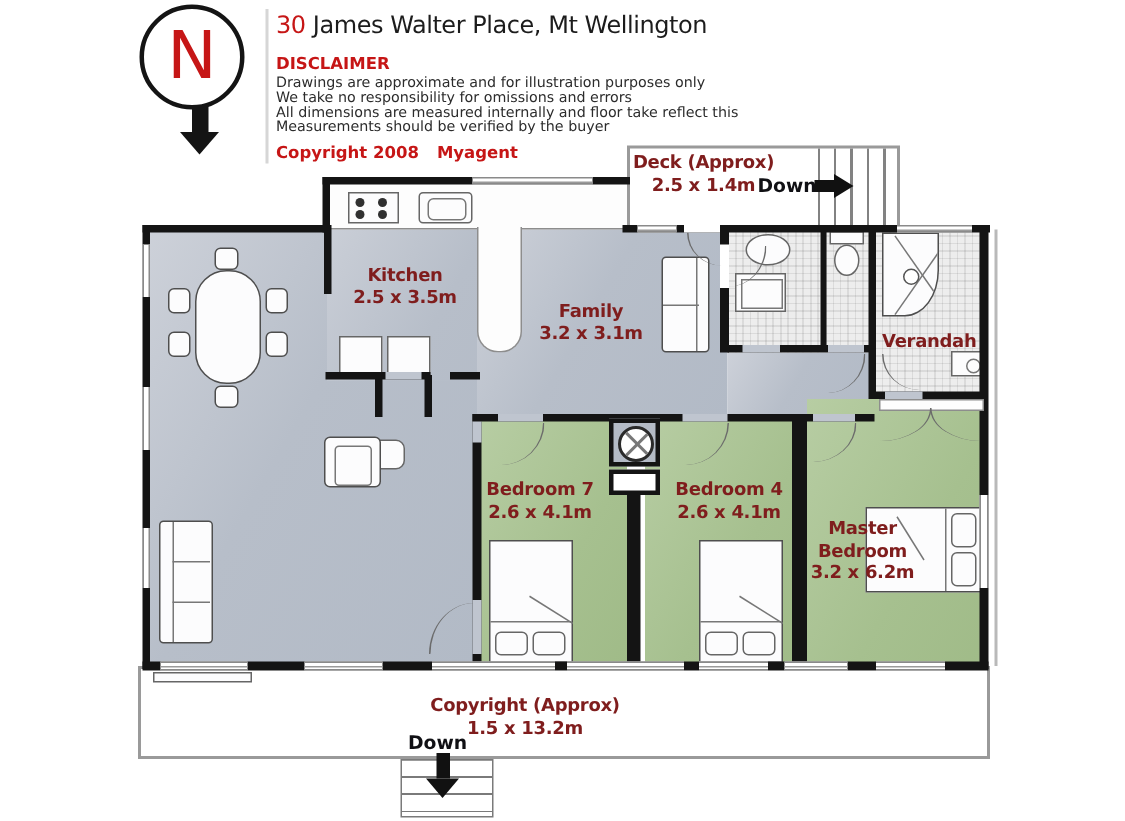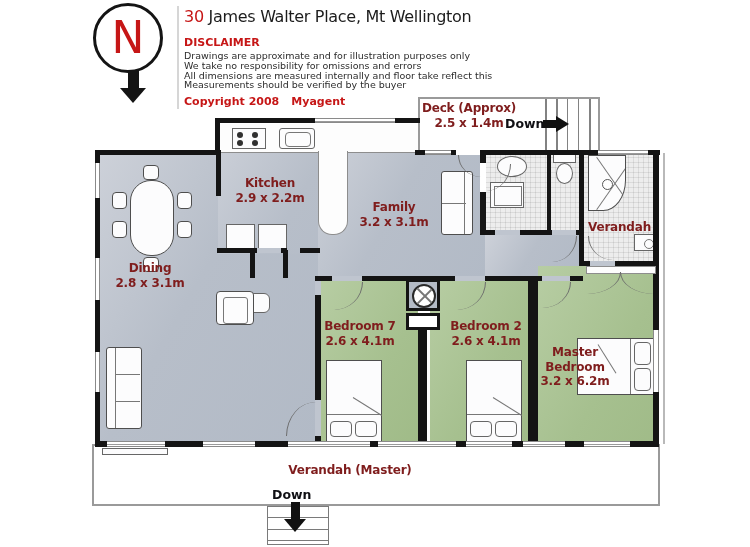--- a/index.html
+++ b/index.html
@@ -234,45 +234,42 @@
   <div class="abs" style="left:542px;top:282px;width:28px;height:26px;border-right:1.5px solid #6b6b6b;border-bottom-right-radius:100% 100%;"></div>
   <div class="abs" style="left:286px;top:402px;width:29px;height:34px;border-left:1.5px solid #6b6b6b;border-top-left-radius:100% 100%;"></div>
   <div class="abs" style="left:458px;top:155px;width:22px;height:22px;border-left:1.5px solid #6b6b6b;border-bottom-left-radius:100% 100%;"></div>
 
   <div class="rlabel" style="left:410px;top:101px;width:118px;">
     <div>Deck (Approx)</div>
       <div>2.5 x 1.4m</div>
   </div>
   <div class="rlabel" style="left:220px;top:176px;width:100px;">
     <div>Kitchen</div>
-      <div>2.9 x 2.2m</div>
+      <div>2.5 x 3.5m</div>
   </div>
   <div class="rlabel" style="left:344px;top:200px;width:100px;">
     <div>Family</div>
       <div>3.2 x 3.1m</div>
   </div>
-  <div class="rlabel" style="left:100px;top:261px;width:100px;">
-    <div>Dining</div>
-      <div>2.8 x 3.1m</div>
-  </div>
   <div class="rlabel" style="left:310px;top:319px;width:100px;">
     <div>Bedroom 7</div>
       <div>2.6 x 4.1m</div>
   </div>
   <div class="rlabel" style="left:436px;top:319px;width:100px;">
-    <div>Bedroom 2</div>
+    <div>Bedroom 4</div>
       <div>2.6 x 4.1m</div>
   </div>
   <div class="rlabel" style="left:537px;top:345px;width:76px;">
     <div>Master Bedroom</div>
       <div>3.2 x 6.2m</div>
   </div>
   <div class="rlabel" style="left:583px;top:220px;width:73px;">Verandah</div>
   <div class="rlabel" style="left:200px;top:463px;width:300px;">
-    <div>Verandah (Master)</div>
+    <div>Copyright (Approx)</div>
+      <div>1.5 x 13.2m</div>
   </div>
 
   <div class="dlabel" style="left:505px;top:116px;">Down</div>
   <div class="arrow-right-stem" style="left:543px;top:120px;width:13px;height:8px;"></div>
   <div class="tri-right" style="left:556px;top:116px;"></div>
 
   <div class="abs outline stairs-h" style="left:267px;top:506px;width:62px;height:39px;border-width:1.5px;border-color:#7a7a7a;"></div>
   <div class="dlabel" style="left:272px;top:487px;">Down</div>
   <div class="abs" style="left:291px;top:502px;width:9px;height:17px;background:#111;"></div>
   <div class="tri-down" style="left:284px;top:519px;"></div>

